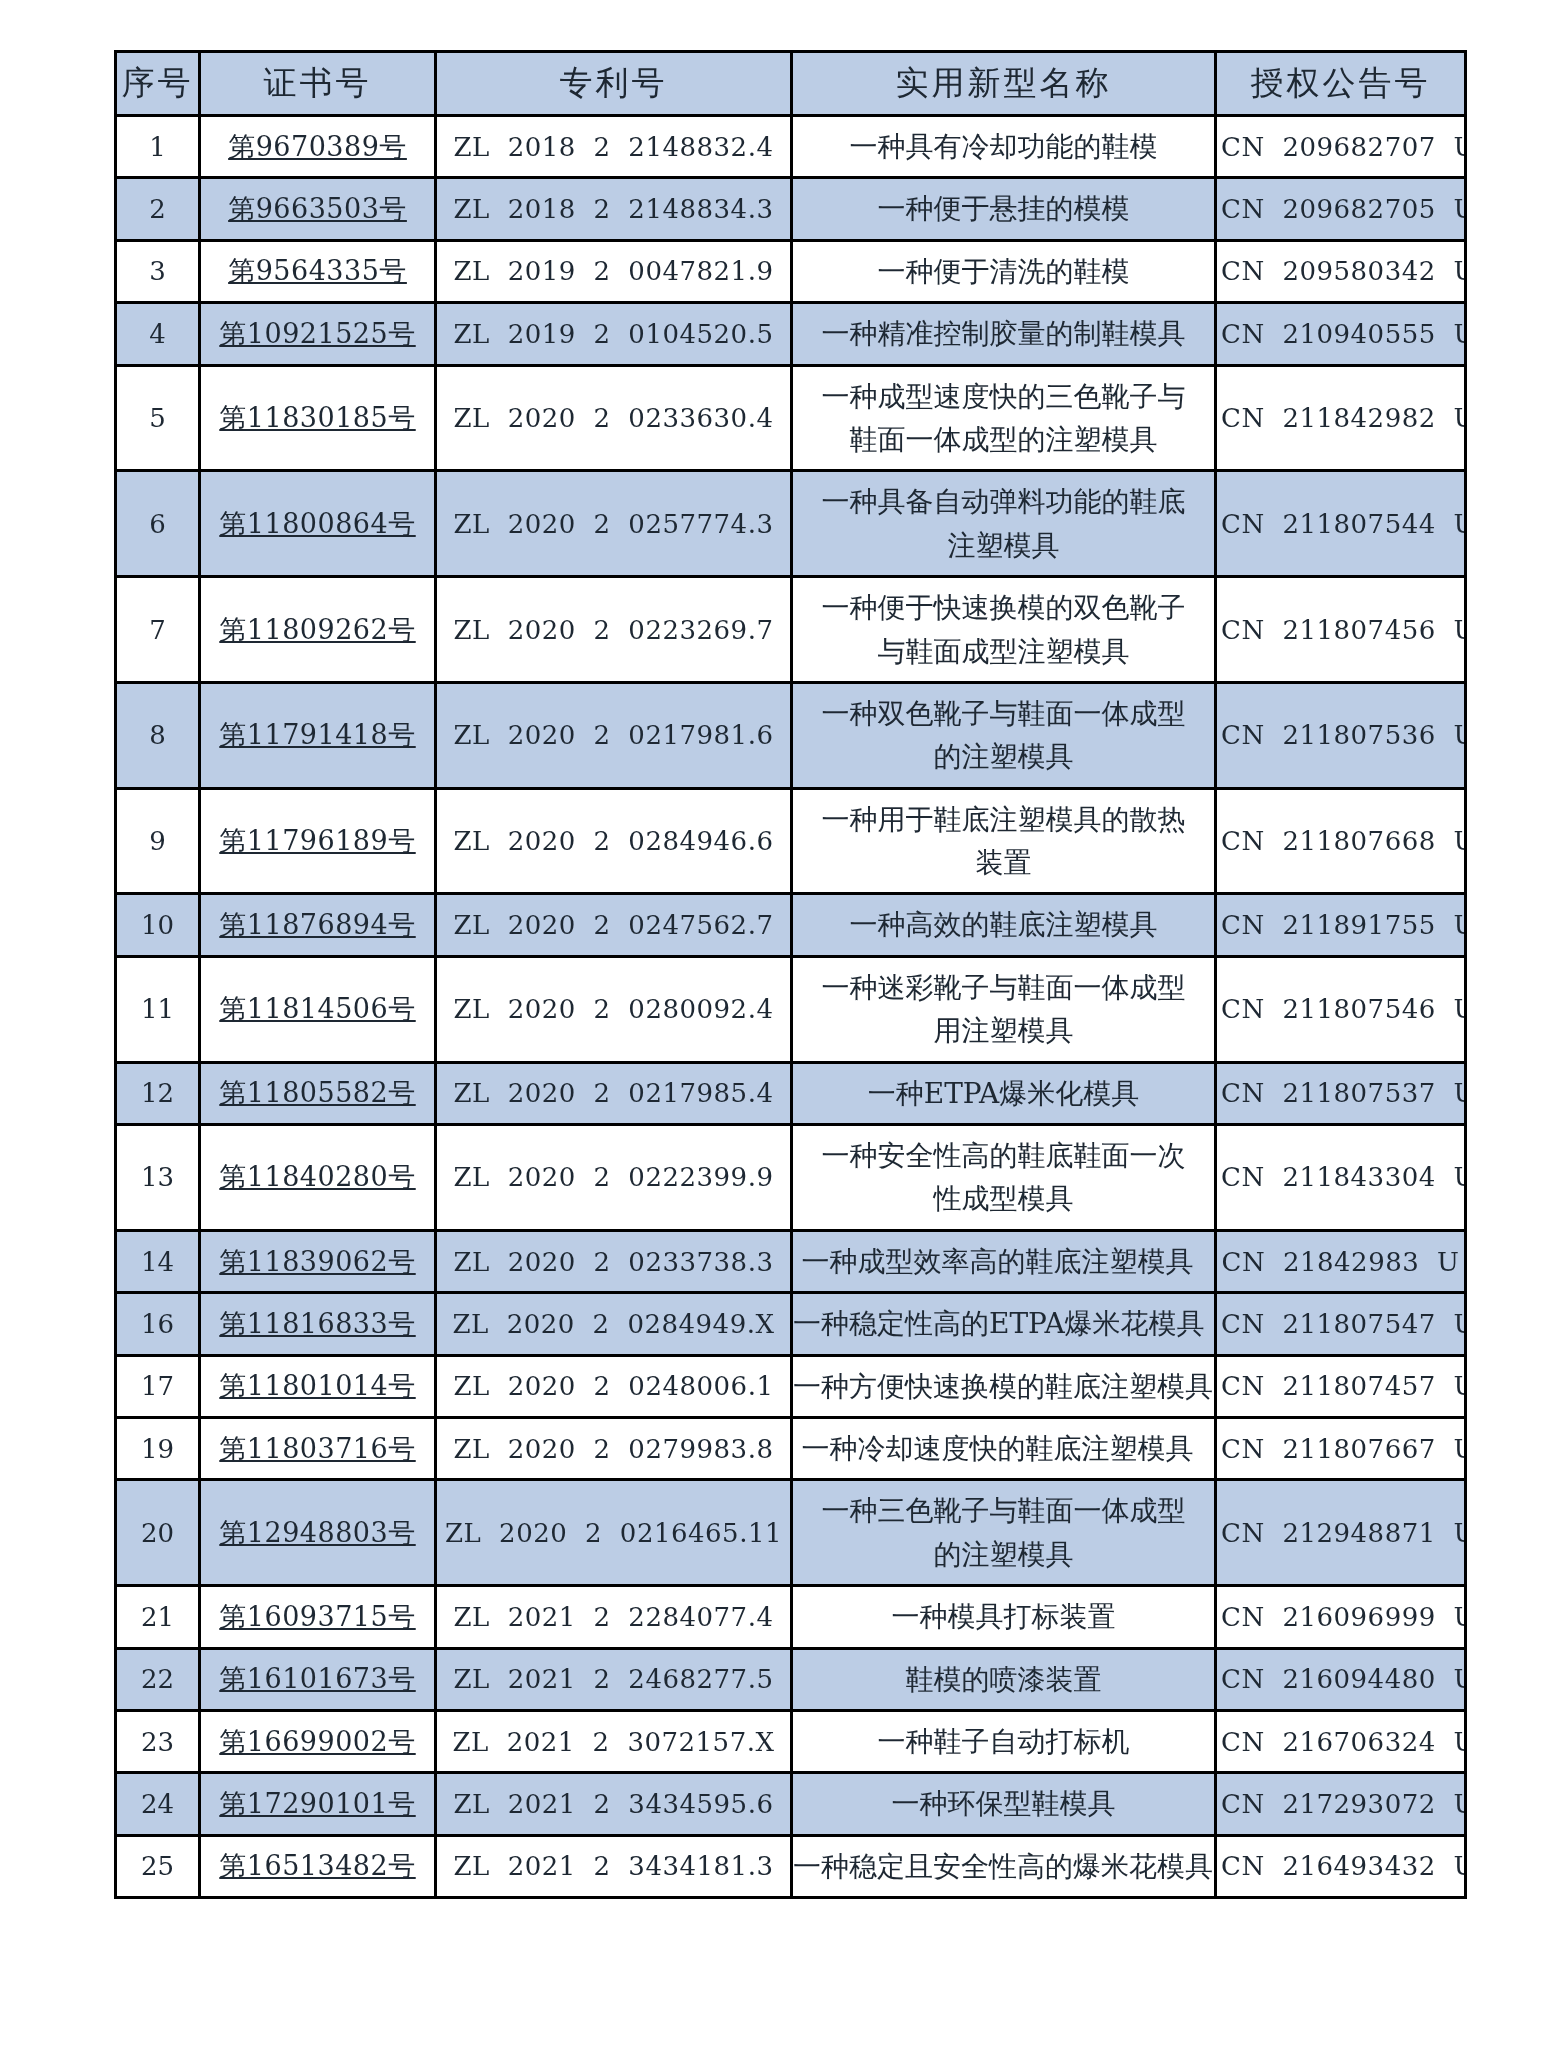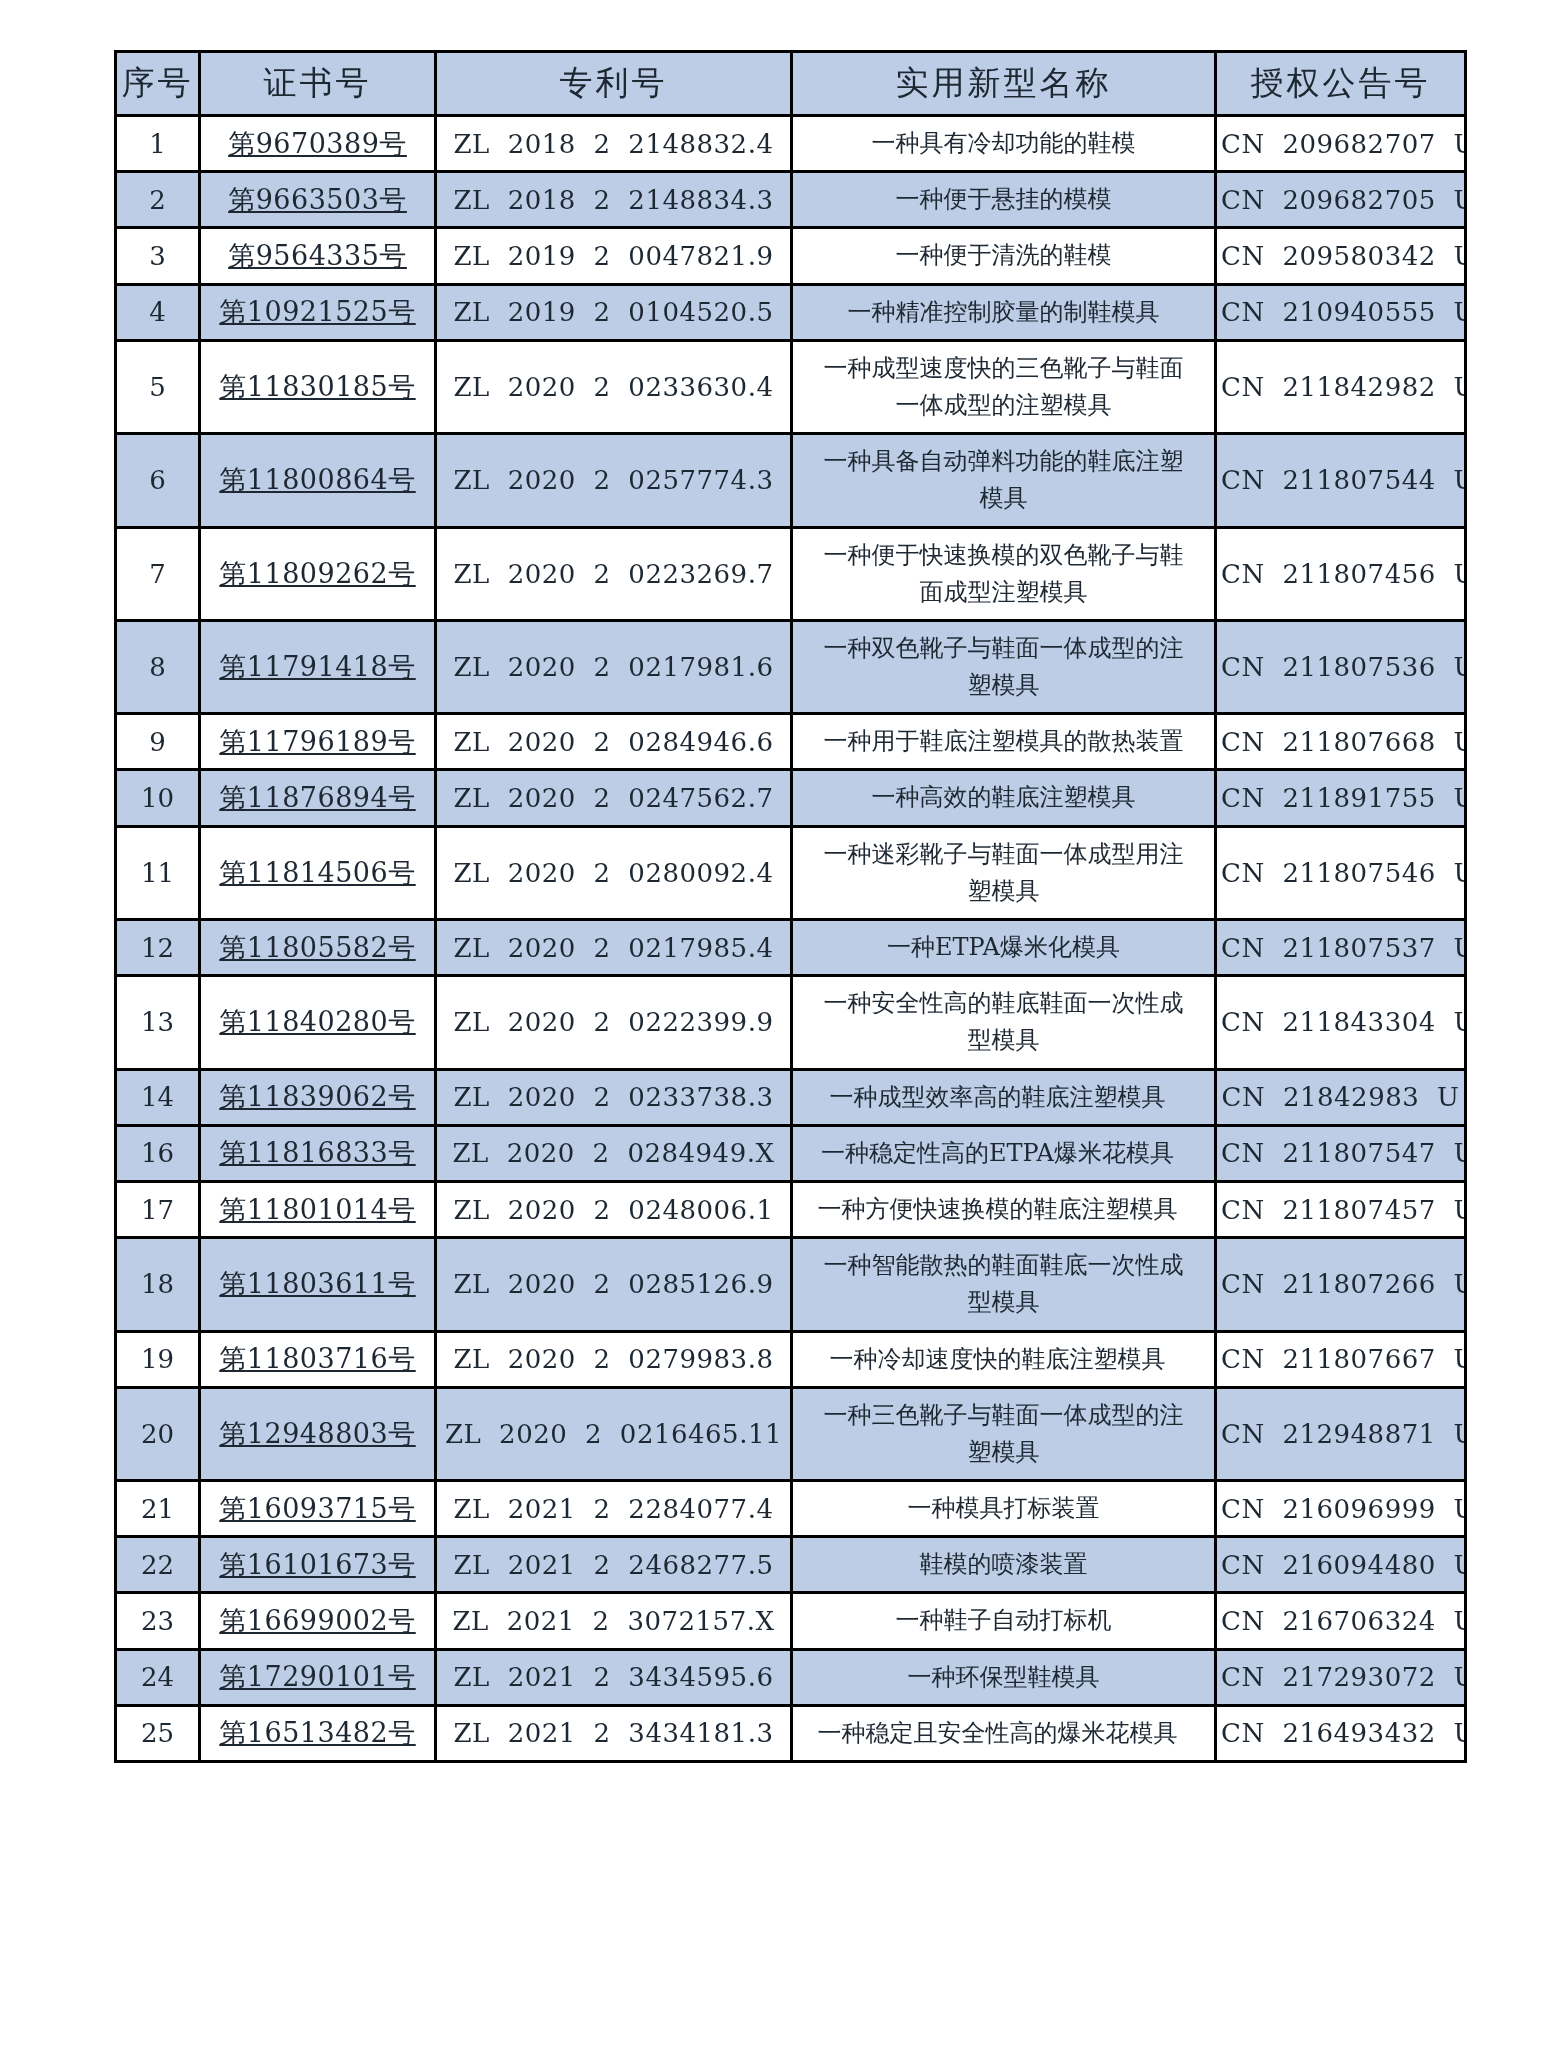--- a/index.html
+++ b/index.html
@@ -55,21 +55,21 @@
   td.cell-seq { font-size: 26px; }
   td.cell-cert { font-size: 27px; letter-spacing: 0.5px; text-decoration: underline; }
   td.cell-patent, td.cell-gaz {
     font-size: 26px;
     word-spacing: 9px;
     letter-spacing: 0.5px;
     white-space: nowrap;
     overflow: hidden;
   }
   td.cell-name {
-    font-size: 24px;
+    font-size: 28px;
     line-height: 1.55;
     padding: 8px 24px;
   }
   td.cell-name.nowrap {
     white-space: nowrap;
     overflow: hidden;
     padding-left: 0;
     padding-right: 12px;
   }
 </style>
@@ -200,27 +200,20 @@
           <td class="cell-name nowrap">一种稳定性高的ETPA爆米花模具</td>
           <td class="cell-gaz">CN 211807547 U</td>
         </tr>
         <tr>
           <td class="cell-seq">17</td>
           <td class="cell-cert">第11801014号</td>
           <td class="cell-patent">ZL 2020 2 0248006.1</td>
           <td class="cell-name nowrap">一种方便快速换模的鞋底注塑模具</td>
           <td class="cell-gaz">CN 211807457 U</td>
         </tr>
-        <tr class="shaded">
-          <td class="cell-seq">18</td>
-          <td class="cell-cert">第11803611号</td>
-          <td class="cell-patent">ZL 2020 2 0285126.9</td>
-          <td class="cell-name">一种智能散热的鞋面鞋底一次性成型模具</td>
-          <td class="cell-gaz">CN 211807266 U</td>
-        </tr>
         <tr>
           <td class="cell-seq">19</td>
           <td class="cell-cert">第11803716号</td>
           <td class="cell-patent">ZL 2020 2 0279983.8</td>
           <td class="cell-name nowrap">一种冷却速度快的鞋底注塑模具</td>
           <td class="cell-gaz">CN 211807667 U</td>
         </tr>
         <tr class="shaded">
           <td class="cell-seq">20</td>
           <td class="cell-cert">第12948803号</td>

